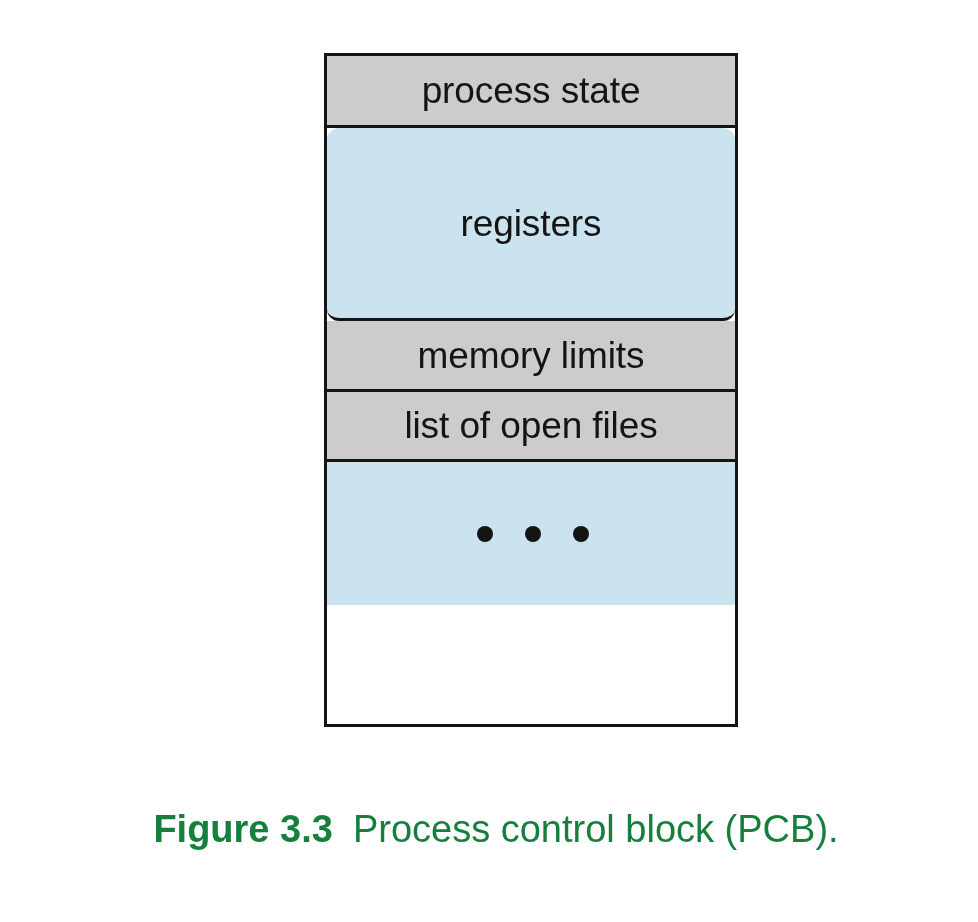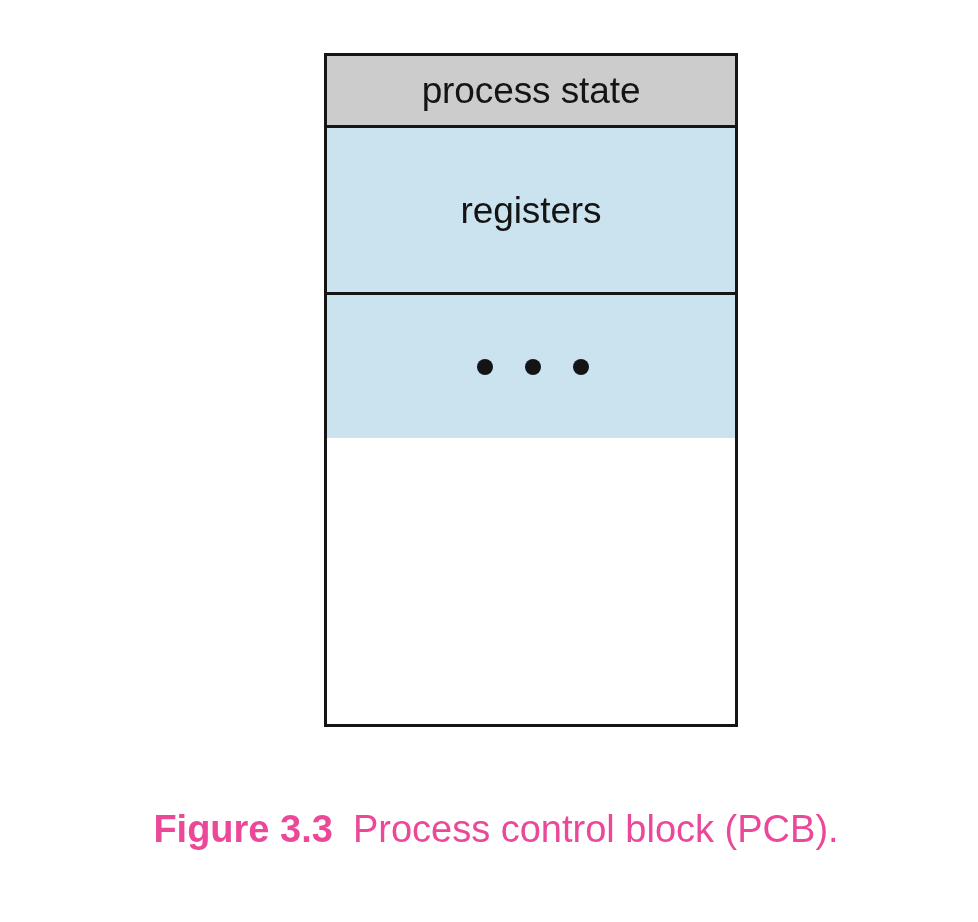--- a/index.html
+++ b/index.html
@@ -61,21 +61,21 @@
     letter-spacing: -0.1px;
     color: #141414;
     text-align: center;
     white-space: nowrap;
   }
 
   
   .h-state    { height: 72px; }
   .h-number   { height: 72px; }
   .h-counter  { height: 73px; }
-  .h-registers{ height: 167px; }
+  .h-registers{ height: 193px; border-radius: 12px; }
   .h-memory   { height: 71px; }
   .h-files    { height: 70px; }
   .h-ellipsis { height: 143px; }
 
   
   .dots-wrap {
     position: absolute;
     left: 0;
     right: 0;
     top: 0;
@@ -96,21 +96,21 @@
 
   
   .caption {
     position: absolute;
     left: 0;
     right: 0;
     top: 808px;
     text-align: center;
     font-size: 38px;
     line-height: 1.15;
-    color: #ec4899;
+    color: #15803d;
     white-space: nowrap;
     padding-left: 14px;
   }
   .caption .cap-label {
     font-weight: bold;
   }
   .caption .cap-gap {
     display: inline-block;
     width: 20px;
   }
@@ -128,21 +128,27 @@
     <div class="pcb-row gray h-state">
       <span class="pcb-label">process state</span>
     </div>
 
 
 
     <div class="pcb-row blue h-registers">
       <span class="pcb-label">registers</span>
     </div>
 
+    <div class="pcb-row gray h-memory">
+      <span class="pcb-label">memory limits</span>
+    </div>
 
+    <div class="pcb-row gray h-files">
+      <span class="pcb-label">list of open files</span>
+    </div>
 
     <div class="pcb-row blue h-ellipsis">
       <div class="dots-wrap">
         <span class="dot"></span>
         <span class="dot"></span>
         <span class="dot"></span>
       </div>
     </div>
 
   </div>

